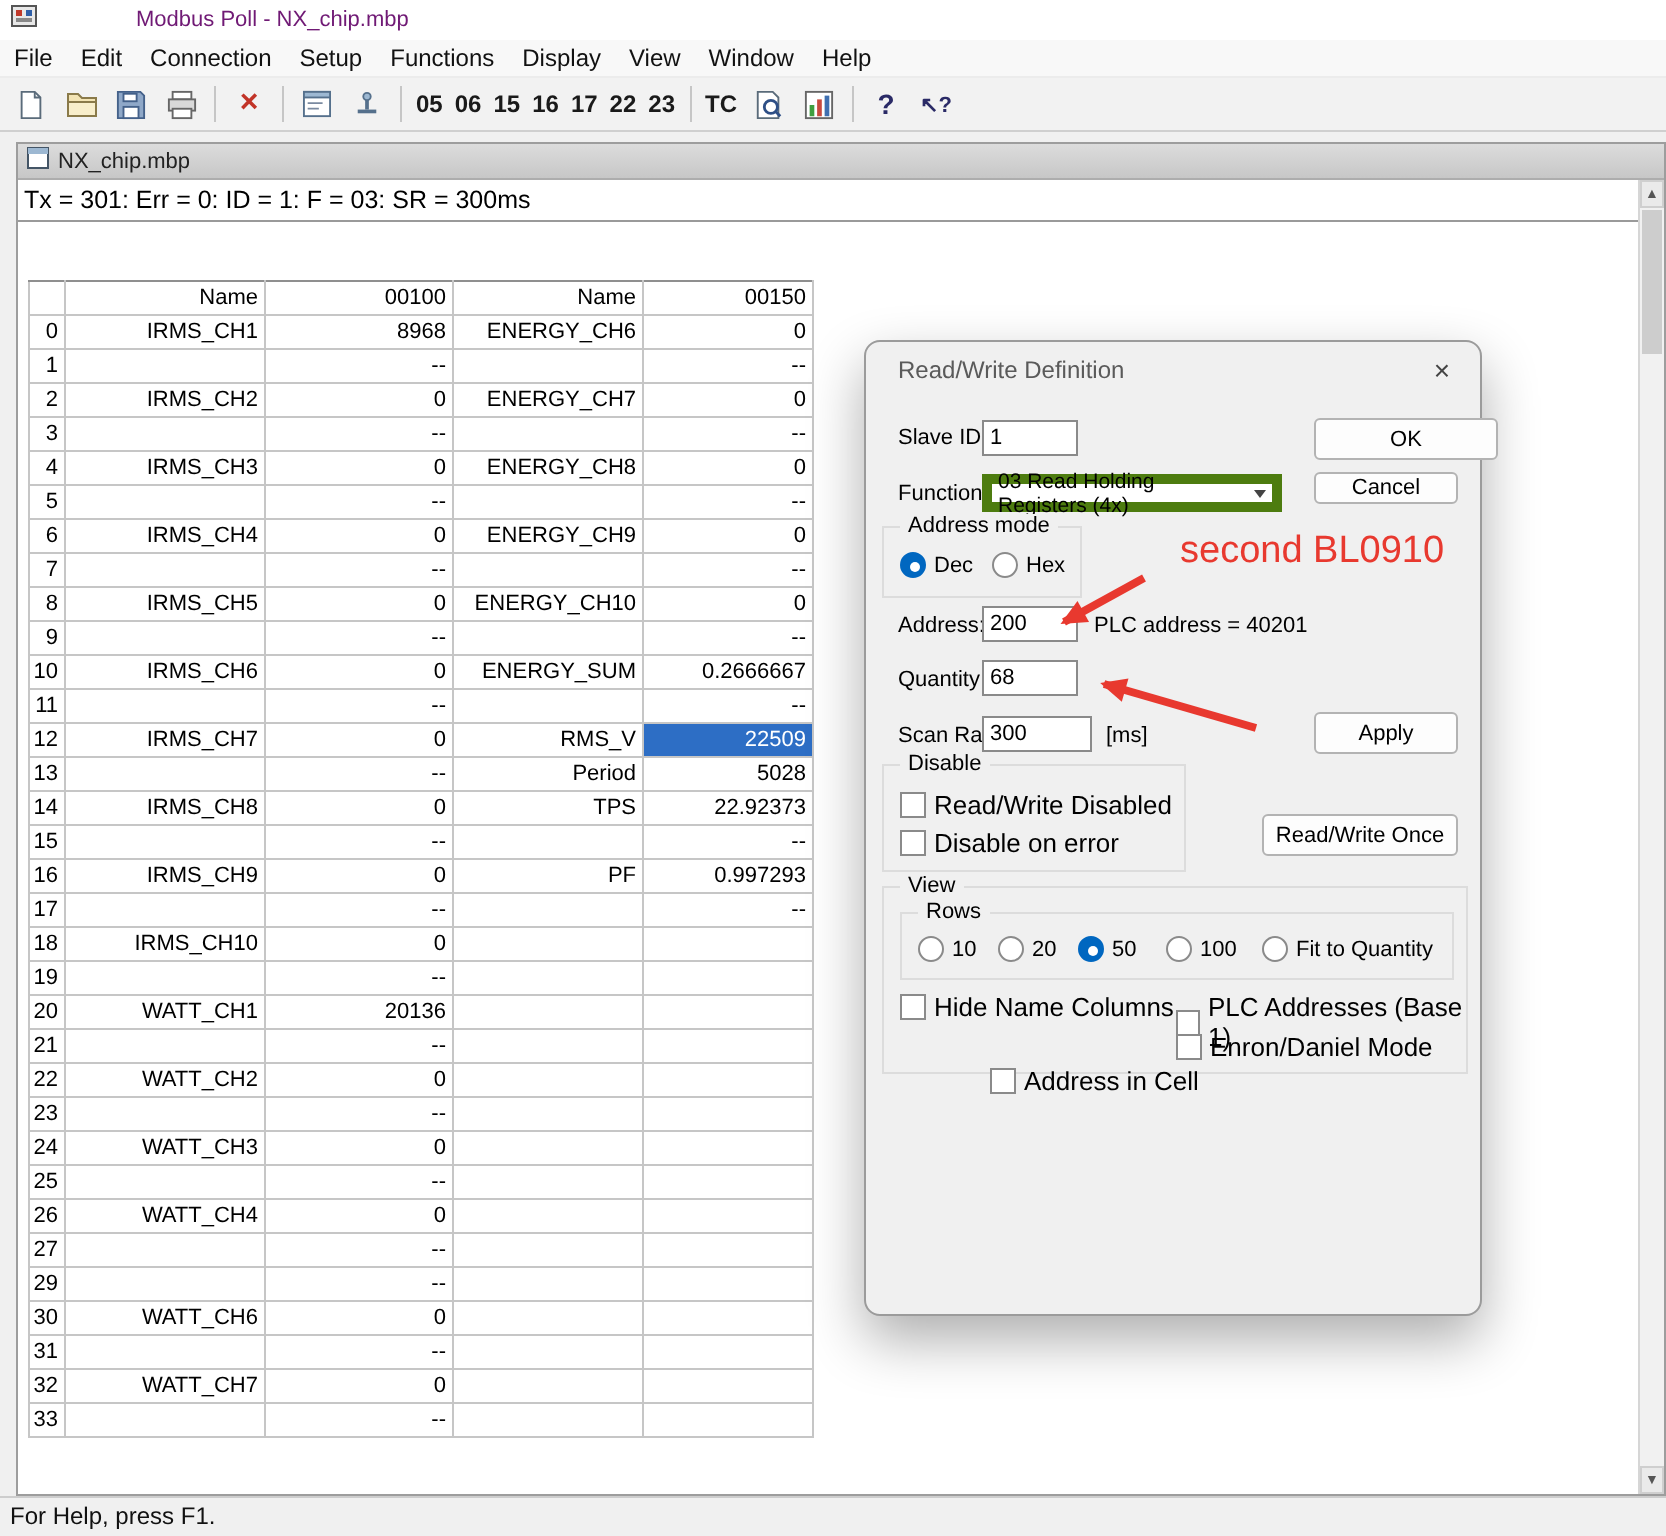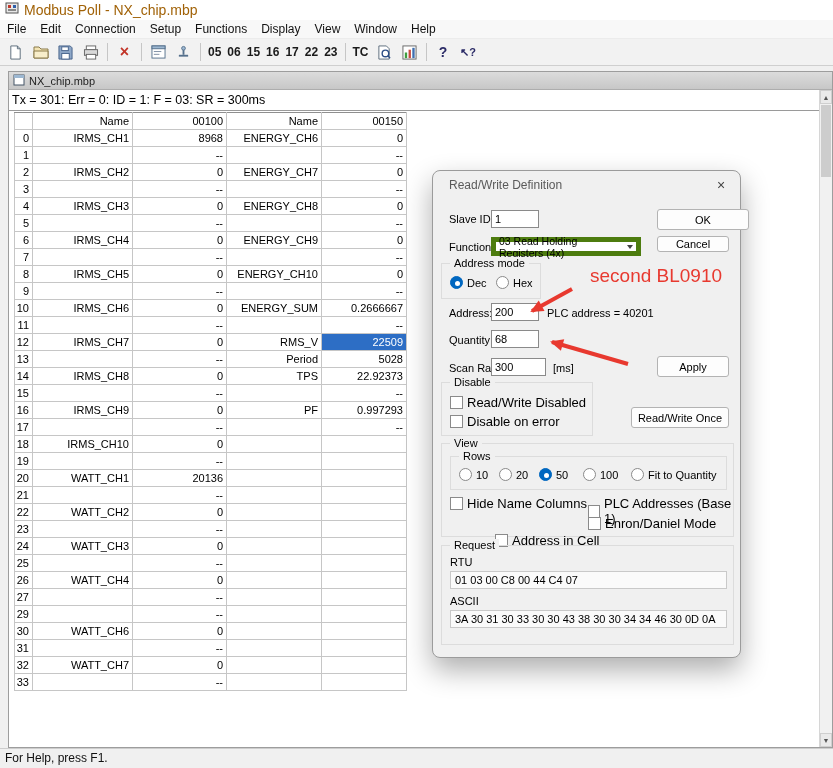--- a/index.html
+++ b/index.html
@@ -2,21 +2,21 @@
 <html><head>
 <meta charset="utf-8">
 <style>
   * { margin:0; padding:0; box-sizing:border-box; }
   body { font-family:"Liberation Sans", sans-serif; background:#ffffff; }
   .app { position:relative; width:833px; height:768px; background:#f0f0f0; overflow:hidden; color:#000; }
 
   
   .titlebar { position:absolute; top:0; left:0; right:0; height:20px; background:#ffffff;
               display:flex; align-items:center; gap:5px; padding-left:5px; }
-  .titlebar .title { font-size:14px; color:#a16207; }
+  .titlebar .title { font-size:11px; color:#701a75;margin-left:44px; }
   .menubar { position:absolute; top:20px; left:0; right:0; height:19px; background:#f8f8f8;
              display:flex; align-items:center; border-bottom:1px solid #ececec; }
   .menu-item { padding:2px 7px; font-size:12px; color:#111; }
   .toolbar { position:absolute; top:39px; left:0; right:0; height:27px; background:#f2f2f2;
              border-bottom:1px solid #cfcfcf; display:flex; align-items:center; padding-left:4px; gap:2px; }
   .tb-btn { width:23px; height:22px; display:flex; align-items:center; justify-content:center; }
   .tb-sep { width:1px; height:18px; background:#c6c6c6; margin:0 3px; }
   .tb-txt { min-width:17px; height:20px; padding:0 2px; display:flex; align-items:center; justify-content:center;
             font-weight:bold; font-size:12px; color:#1a1a1a; }
   .tb-x { color:#c23428; font-weight:bold; font-size:16px; }
@@ -24,21 +24,21 @@
   .tb-qk { font-weight:bold; font-size:11px; color:#2a2a66; }
 
   
   .mdi { position:absolute; top:66px; left:0; right:0; bottom:20px; background:#f0f0f0; }
   .child { position:absolute; left:8px; top:5px; right:0; bottom:0; background:#ffffff;
            border:1px solid #9d9d9d; overflow:hidden; }
   .child-titlebar { height:18px; background:linear-gradient(#dcdcdc,#c7c7c7); display:flex; align-items:center;
                     gap:4px; padding-left:4px; font-size:11px; color:#222; border-bottom:1px solid #adadad; }
   .comm-line { height:21px; line-height:21px; padding-left:3px; font-size:12.5px; border-bottom:1px solid #9a9a9a; }
 
-  .grid { position:absolute; left:5px; top:40px; width:392px; border-collapse:collapse; table-layout:fixed;
+  .grid { position:absolute; left:5px; top:68px; width:392px; border-collapse:collapse; table-layout:fixed;
           font-size:11px;border-radius:30px; }
   .grid th, .grid td { border:1px solid #c6c6c6; height:16.7px; line-height:16px; padding:0 3px 0 0;
           text-align:right; overflow:hidden; white-space:nowrap; font-weight:normal; }
   .grid thead th { height:17px; border-top:1px solid #8f8f8f; }
   .grid td.selected { background:#2d6ec5; color:#fff; }
 
   .vscroll { position:absolute; top:18px; right:0; bottom:0; width:13px; background:#f1f1f1; border-left:1px solid #d6d6d6; }
   .varrow { position:absolute; top:0; left:0; right:0; height:14px; background:#eaeaea; border:1px solid #cfcfcf;
             font-size:7px; display:flex; align-items:center; justify-content:center; color:#555; }
   .varrow.down { top:auto; bottom:0; }
@@ -549,27 +549,20 @@
       <span class="cb" style="left:8px; top:89px;padding-left:45px;">
         <span class="box"></span>
         <span>Address in Cell</span>
       </span>
       <span class="cb" style="left:146px; top:72px;">
         <span class="box"></span>
         <span>Enron/Daniel Mode</span>
       </span>
     </div>
 
-    <div class="group" style="left:8px; top:374px; width:293px; height:100px;">
-      <span class="glabel">Request</span>
-      <div class="dlabel" style="left:8px; top:10px;">RTU</div>
-      <div class="reqfield" style="left:8px; top:25px; width:277px; height:18px;">01 03 00 C8 00 44 C4 07</div>
-      <div class="dlabel" style="left:8px; top:49px;">ASCII</div>
-      <div class="reqfield" style="left:8px; top:64px; width:277px; height:18px;">3A 30 31 30 33 30 30 43 38 30 30 34 34 46 30 0D 0A</div>
-    </div>
   </div>
 
   <div class="ann-text" style="color: rgb(232, 57, 47);">second BL0910</div>
   <svg class="ann-svg">
     <defs>
       <marker id="arrhead" markerUnits="userSpaceOnUse" markerWidth="16" markerHeight="14" refX="12" refY="7" orient="auto">
         <path d="M1,1 L14,7 L1,13 z" fill="#e8392f"></path>
       </marker>
     </defs>
     <line x1="572" y1="289" x2="532" y2="311" stroke="#e8392f" stroke-width="4" marker-end="url(#arrhead)"></line>

